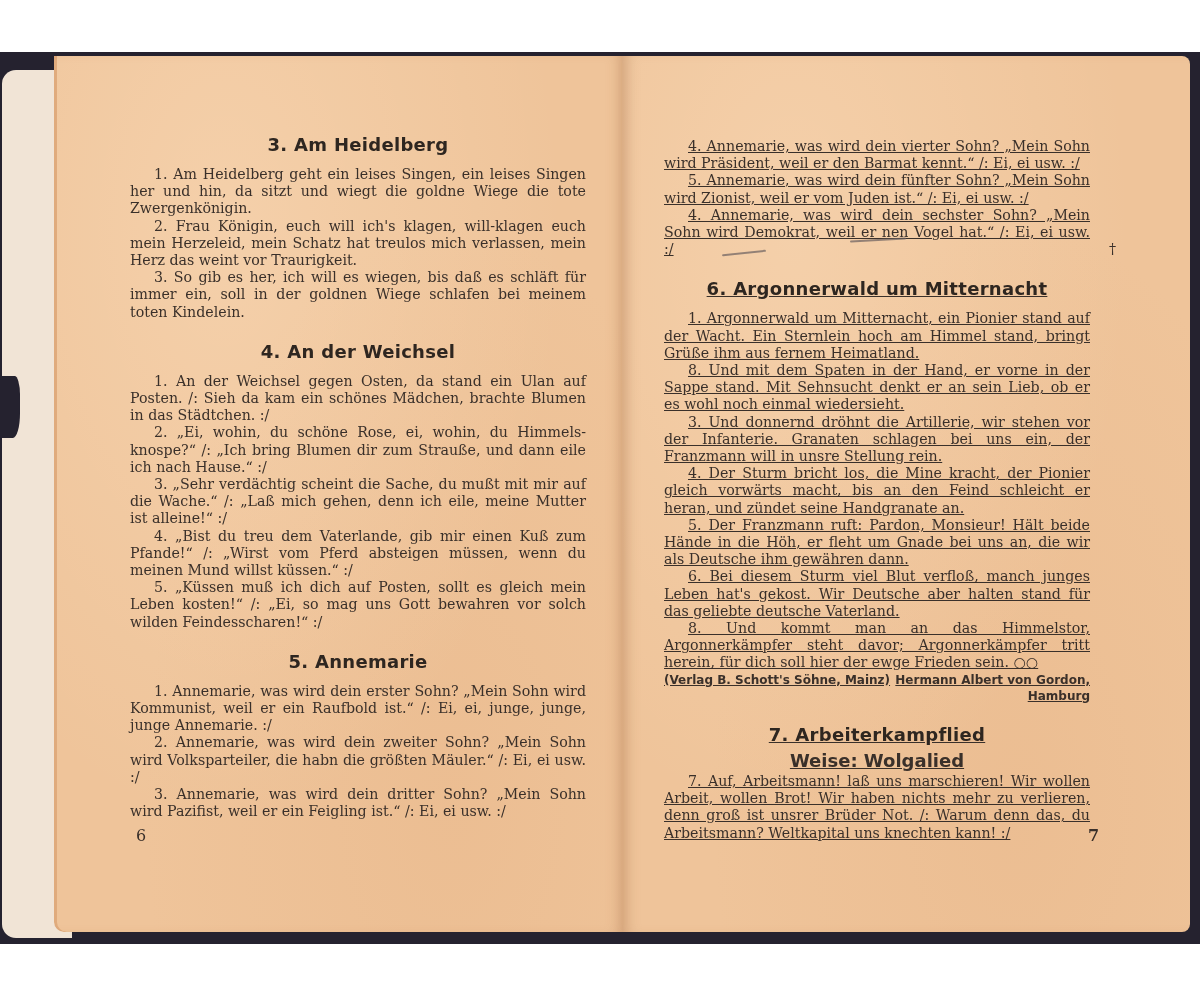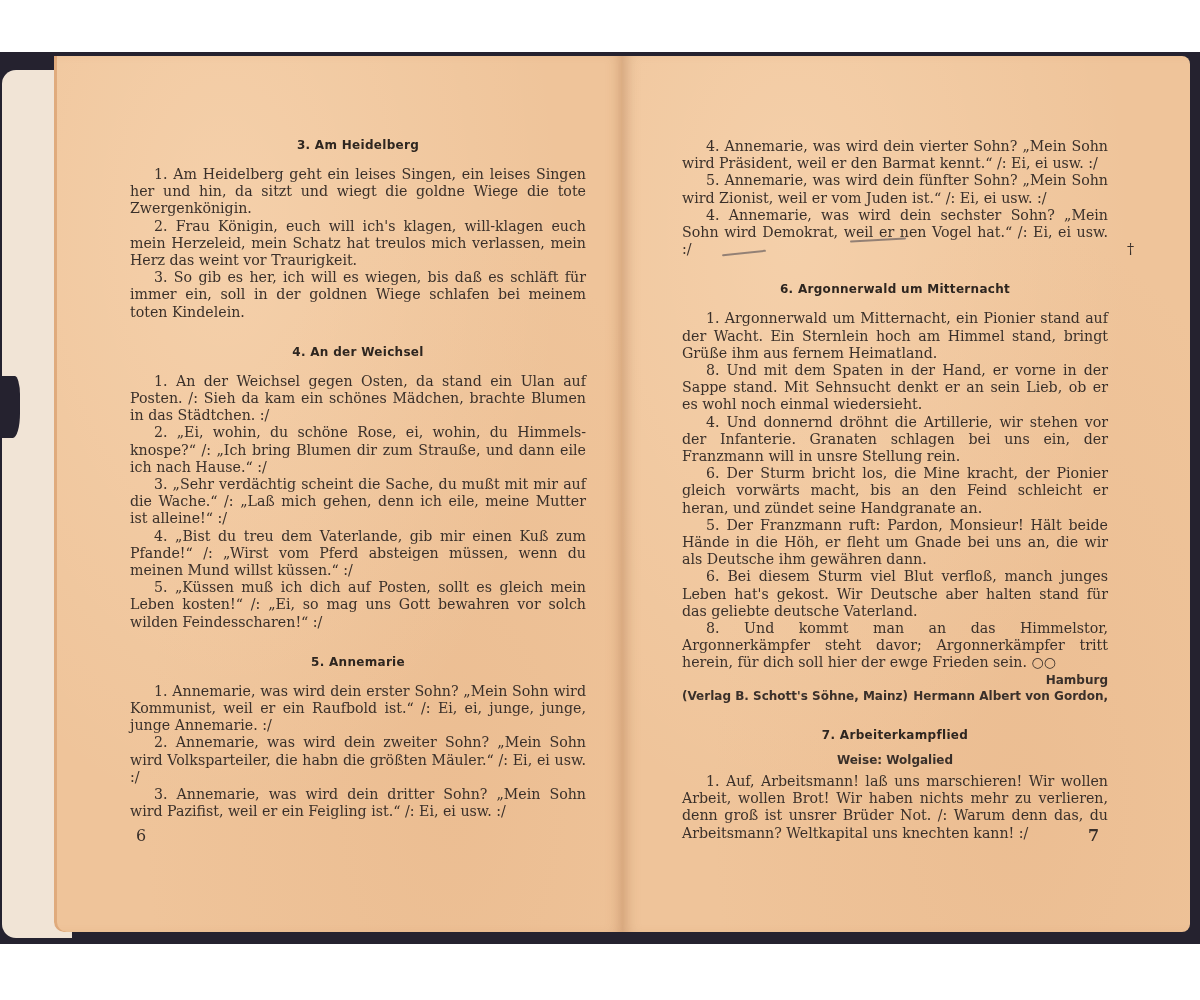--- a/index.html
+++ b/index.html
@@ -29,29 +29,29 @@
   }
   .page-left { left:54px; width:568px; border-radius:0 0 0 10px;
     box-shadow: inset -10px 0 14px -8px rgba(150,90,50,0.35), inset 3px 0 0 #e0ab7d; }
   .page-right { left:622px; width:568px; border-radius:0 8px 8px 0;
     box-shadow: inset 12px 0 14px -8px rgba(150,90,50,0.35); }
   .text-block {
     position:absolute; color:#3a302a;
     font-size:14.2px; line-height:17.2px; text-align:justify;
   }
   .left-block { left:76px; top:78px; width:456px; }
-  .right-block { left:60px; top:82px; width:426px; }
+  .right-block { left:42px; top:82px; width:426px;text-decoration:underline; }
   h2.song-title {
-    margin:0 0 10px 0; font-size:12px; line-height:22px; font-weight:bold;
+    margin:0 0 10px 0; font-size:18px; line-height:22px; font-weight:bold;
     text-align:center; color:#2e2620;
     font-family:"DejaVu Sans", sans-serif; letter-spacing:0.3px;
   }
   .song { margin-bottom:20px; }
   .verse { margin:0; text-indent:24px; }
-  .melody { text-align:center; font-size:12px; font-weight:bold; margin:-4px 0 4px 0; font-family:"DejaVu Sans", sans-serif; }
+  .melody { text-align:center; font-size:18px; font-weight:bold; margin:-4px 0 4px 0; font-family:"DejaVu Sans", sans-serif; }
   .attrib-row { display:flex; justify-content:space-between; font-size:12px; font-weight:bold; line-height:16px; font-family:"DejaVu Sans", sans-serif; }
   .attrib-row.second { margin-top:0; }
   .dagger { position:absolute; right:-26px; }
   .pagenum { position:absolute; font-size:16px; color:#3a302a; }
   .pnum-left { left:82px; top:770px; }
   .pnum-right { left:466px; top:770px; font-weight:bold; }
   .pencil { position:absolute; height:2px; background:#6a6060; opacity:0.7; border-radius:2px; }
 </style>
 </head>
 <body>
@@ -97,37 +97,37 @@
       <p class="verse">4. Annemarie, was wird dein vierter Sohn? „Mein Sohn wird Präsident, weil er den Barmat kennt.“ /: Ei, ei usw. :/</p>
       <p class="verse">5. Annemarie, was wird dein fünfter Sohn? „Mein Sohn wird Zionist, weil er vom Juden ist.“ /: Ei, ei usw. :/</p>
       <p class="verse">4. Annemarie, was wird dein sechster Sohn? „Mein Sohn wird Demokrat, weil er nen Vogel hat.“ /: Ei, ei usw. :/</p>
       <span class="dagger" style="bottom:0;">†</span>
     </div>
 
     <div class="song">
       <h2 class="song-title">6. Argonnerwald um Mitternacht</h2>
       <p class="verse">1. Argonnerwald um Mitternacht, ein Pionier stand auf der Wacht. Ein Sternlein hoch am Himmel stand, bringt Grüße ihm aus fernem Heimatland.</p>
       <p class="verse">8. Und mit dem Spaten in der Hand, er vorne in der Sappe stand. Mit Sehnsucht denkt er an sein Lieb, ob er es wohl noch einmal wiedersieht.</p>
-      <p class="verse">4. Und donnernd dröhnt die Artillerie, wir stehen vor der Infanterie. Granaten schlagen bei uns ein, der Franzmann will in unsre Stellung rein.</p>
-      <p class="verse">6. Der Sturm bricht los, die Mine kracht, der Pionier gleich vorwärts macht, bis an den Feind schleicht er heran, und zündet seine Handgranate an.</p>
+      <p class="verse">3. Und donnernd dröhnt die Artillerie, wir stehen vor der Infanterie. Granaten schlagen bei uns ein, der Franzmann will in unsre Stellung rein.</p>
+      <p class="verse">4. Der Sturm bricht los, die Mine kracht, der Pionier gleich vorwärts macht, bis an den Feind schleicht er heran, und zündet seine Handgranate an.</p>
       <p class="verse">5. Der Franzmann ruft: Pardon, Monsieur! Hält beide Hände in die Höh, er fleht um Gnade bei uns an, die wir als Deutsche ihm gewähren dann.</p>
       <p class="verse">6. Bei diesem Sturm viel Blut verfloß, manch junges Leben hat's gekost. Wir Deutsche aber halten stand für das geliebte deutsche Vaterland.</p>
       <p class="verse">8. Und kommt man an das Himmelstor, Argonnerkämpfer steht davor; Argonnerkämpfer tritt herein, für dich soll hier der ewge Frieden sein. ○○</p>
+      <div class="attrib-row">
+        <span>(Verlag B. Schott's Söhne, Mainz)</span>
+        <span>Hermann Albert von Gordon,</span>
+      </div>
       <div class="attrib-row second">
         <span></span>
         <span>Hamburg</span>
-      </div>
-      <div class="attrib-row">
-        <span>(Verlag B. Schott's Söhne, Mainz)</span>
-        <span>Hermann Albert von Gordon,</span>
       </div>
     </div>
 
     <div class="song">
       <h2 class="song-title">7. Arbeiterkampflied</h2>
       <div class="melody">Weise: Wolgalied</div>
-      <p class="verse">1. Auf, Arbeitsmann! laß uns marschieren! Wir wollen Arbeit, wollen Brot! Wir haben nichts mehr zu verlieren, denn groß ist unsrer Brüder Not. /: Warum denn das, du Arbeitsmann? Weltkapital uns knechten kann! :/</p>
+      <p class="verse">7. Auf, Arbeitsmann! laß uns marschieren! Wir wollen Arbeit, wollen Brot! Wir haben nichts mehr zu verlieren, denn groß ist unsrer Brüder Not. /: Warum denn das, du Arbeitsmann? Weltkapital uns knechten kann! :/</p>
     </div>
   </div>
   <div class="pencil" style="left:228px; top:183px; width:56px; transform:rotate(-3deg);"></div>
   <div class="pencil" style="left:100px; top:196px; width:44px; transform:rotate(-6deg);"></div>
   <div class="pagenum pnum-right">7</div>
 </div>
 
 </body></html>

